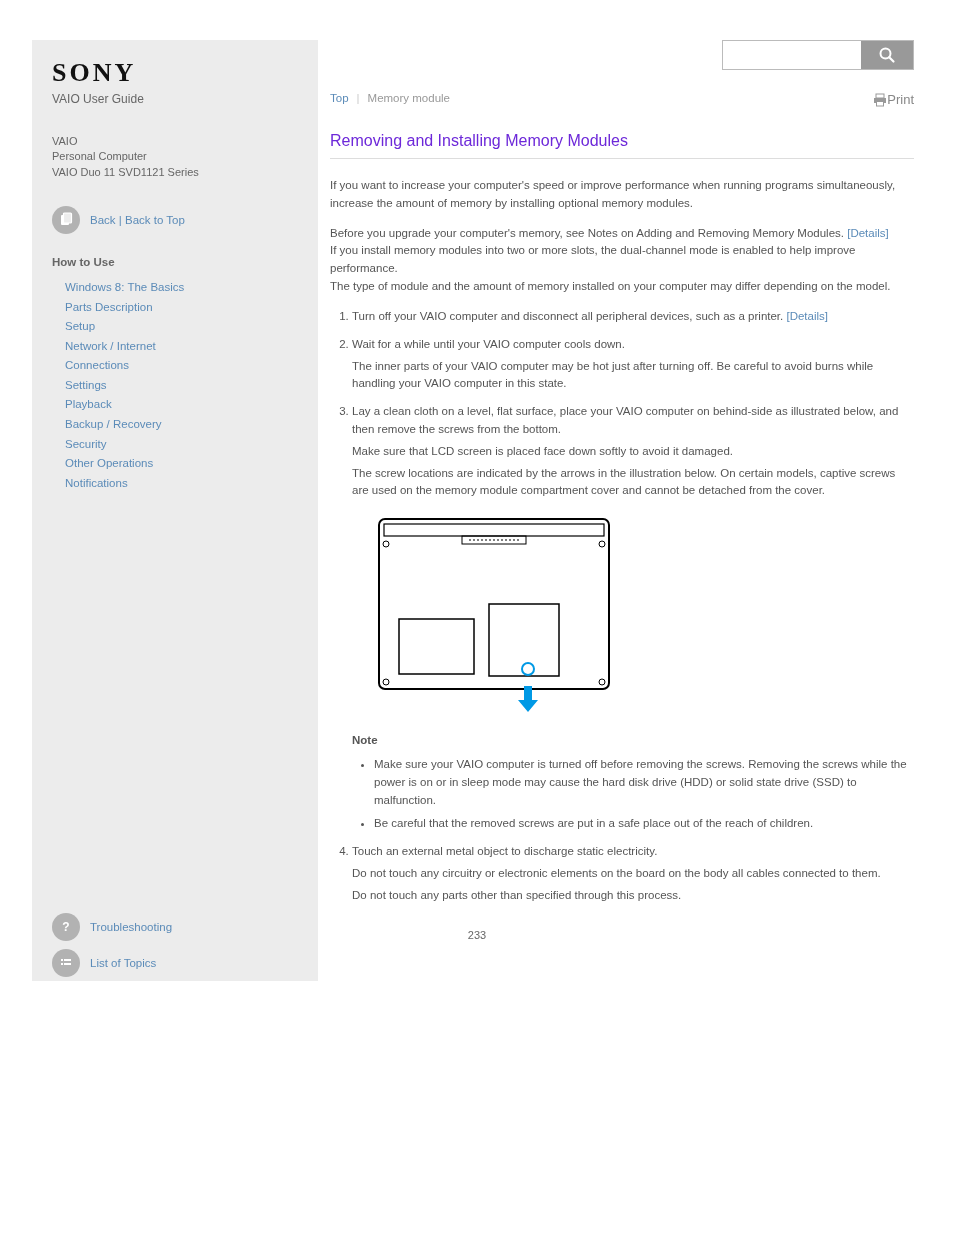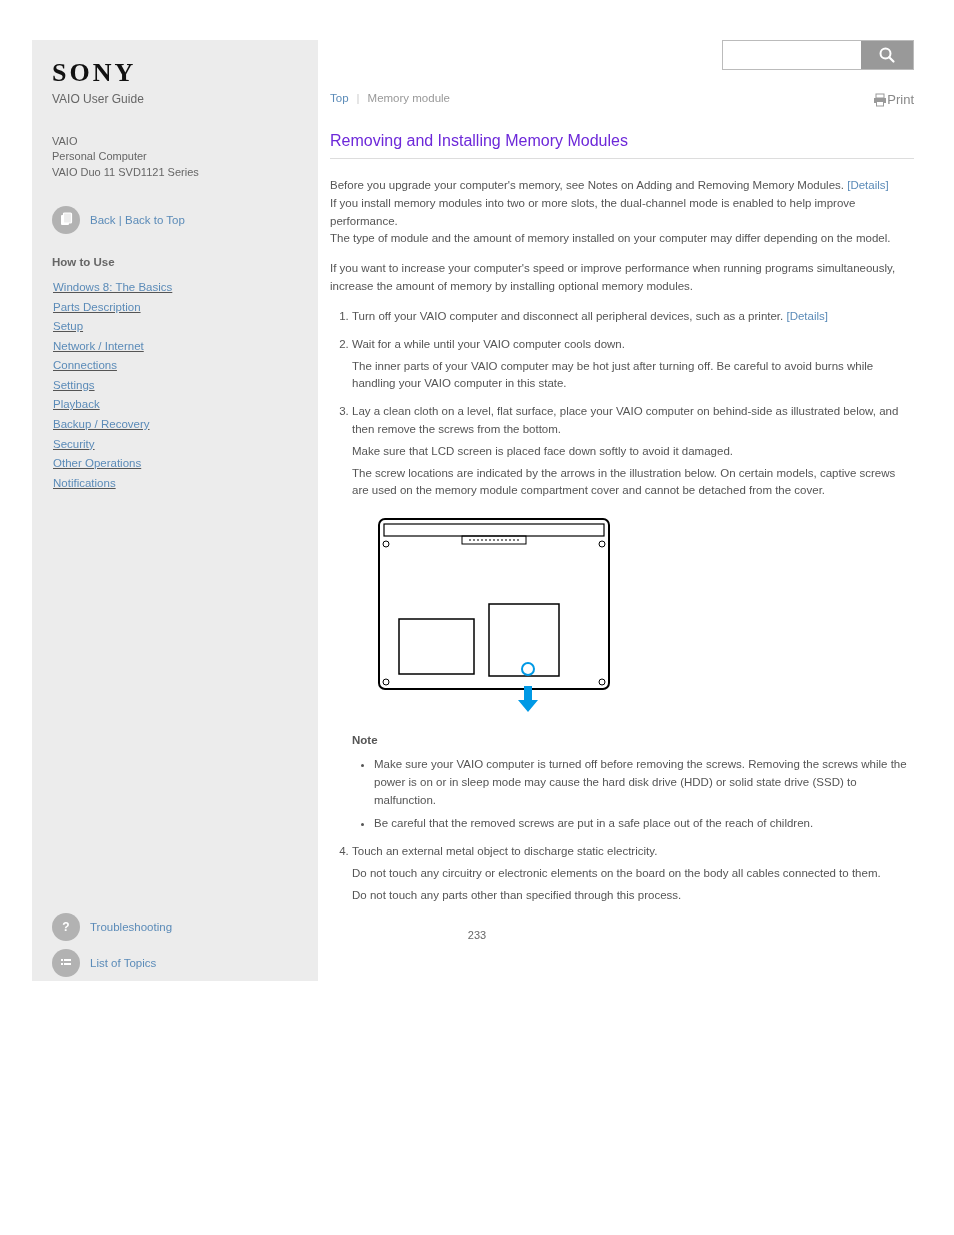--- a/index.html
+++ b/index.html
@@ -69,22 +69,21 @@
   }
   .side-section-title {
     font-size: 11.5px;
     color: #666;
     font-weight: bold;
     margin-top: 22px;
     margin-bottom: 10px;
   }
   .side-list {
     list-style: none;
-    margin-left: 1px;
-    text-decoration: underline;
+    margin-left: 13px;
   }
   .side-list li {
     color: #5b8bb8;
     font-size: 11.5px;
     line-height: 1.7;
     cursor: pointer;
   }
   .side-bottom {
     margin-top: 420px;
   }
@@ -275,26 +274,26 @@
           <rect x="1" y="5" width="12" height="5" fill="#999"></rect>
           <rect x="3.5" y="8.5" width="7" height="4.5" stroke="#999" fill="#fff"></rect>
         </svg>
       <span>Print</span>
     </div>
     <div class="clear"></div>
 
     <h1 class="page-title">Removing and Installing Memory Modules</h1>
     <hr class="hr">
 
+    <p class="body-text">If you want to increase your computer's speed or improve performance when running programs simultaneously, increase the amount of memory by installing optional memory modules.</p>
     <p class="body-text">
       <span>Before you upgrade your computer's memory, see</span> <span>Notes on Adding and Removing Memory Modules.</span> <a class="side-link" style="color:#5b8bb8">[Details]</a><br>
       <span>If you install memory modules into two or more slots, the dual-channel mode is enabled to help improve performance.</span><br>
       <span>The type of module and the amount of memory installed on your computer may differ depending on the model.</span>
     </p>
-    <p class="body-text">If you want to increase your computer's speed or improve performance when running programs simultaneously, increase the amount of memory by installing optional memory modules.</p>
 
     <ol class="steps">
       <li>
         <span>Turn off your VAIO computer and disconnect all peripheral devices, such as a printer.</span> <a class="side-link" style="color:#5b8bb8">[Details]</a>
       </li>
       <li>
         <span>Wait for a while until your VAIO computer cools down.</span>
         <div style="margin-top:4px">The inner parts of your VAIO computer may be hot just after turning off. Be careful to avoid burns while handling your VAIO computer in this state.</div>
       </li>
       <li>

